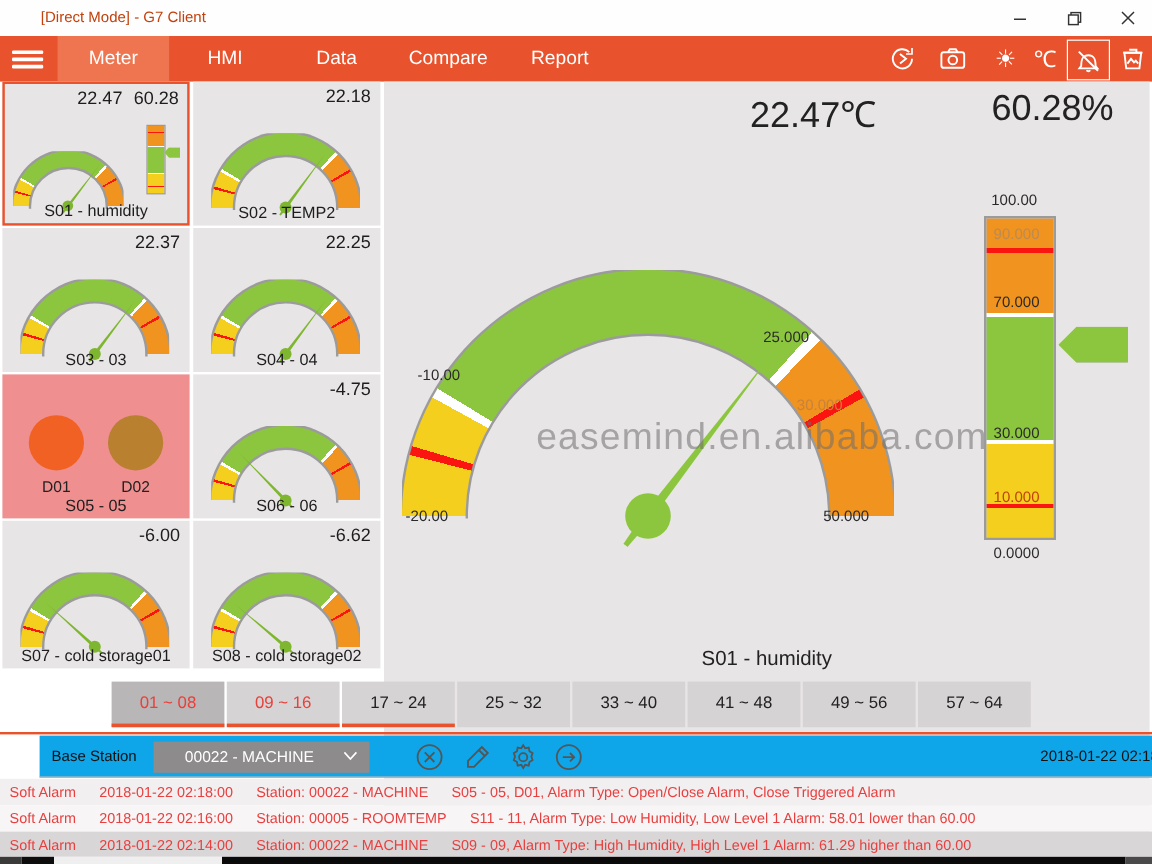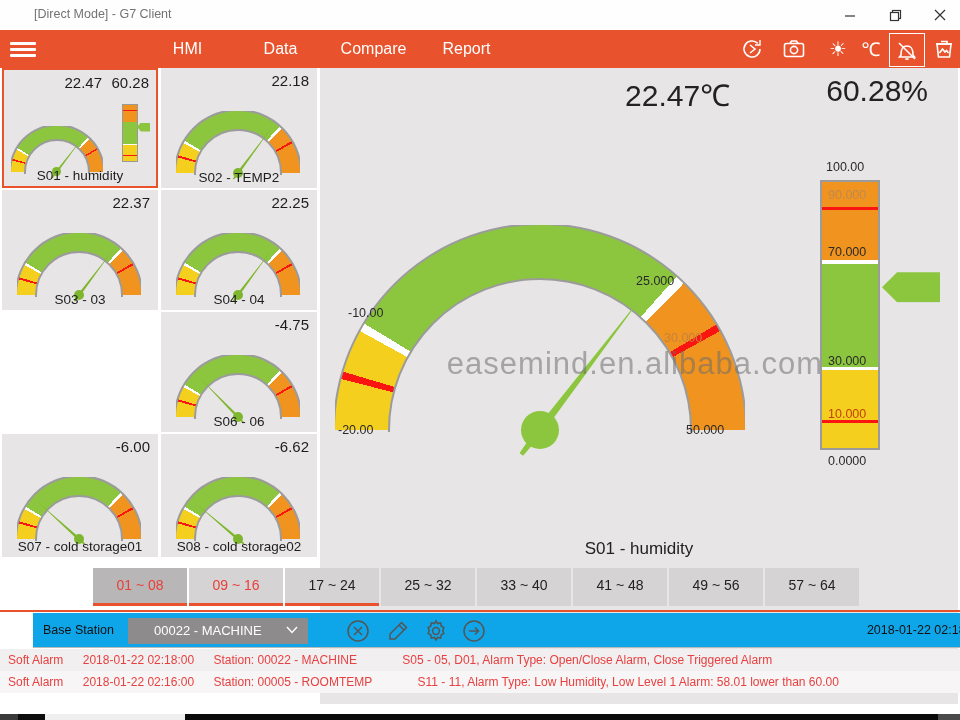--- a/index.html
+++ b/index.html
@@ -1,20 +1,20 @@
 <!DOCTYPE html>
 <html><head>
 <meta charset="utf-8">
 <style>
   html,body{margin:0;padding:0;background:#fff;}
   .screen{position:relative;width:960px;height:720px;background:#fff;overflow:hidden;
           font-family:"Liberation Sans",sans-serif;color:#222;}
   
   .titlebar{position:absolute;left:0;top:0;width:960px;height:30px;background:#fefefe;}
-  .titlebar .title{position:absolute;left:10px;top:7px;font-size:12.5px;color:#737373;padding-left:24px;}
+  .titlebar .title{position:absolute;left:10px;top:7px;font-size:12.5px;color:#c2410c;padding-left:24px;}
   .winbtn{position:absolute;top:0;width:40px;height:30px;display:flex;align-items:center;justify-content:center;}
   
   .navbar{position:absolute;left:0;top:30px;width:960px;height:38px;background:#e8522c;}
   .burger{position:absolute;left:6px;top:7px;width:34px;height:24px;padding-top:2px;cursor:pointer;}
   .burger div{width:26px;height:3px;background:#fff;margin:3px 0 0 4px;border-radius:1px;}
   .navitem{position:absolute;top:0;height:38px;width:93px;line-height:38px;text-align:center;
            color:#fff;font-size:16px;cursor:pointer;}
   .navitem.active{background:#ee7550;}
   .navicon{position:absolute;top:3px;width:34px;height:32px;display:flex;align-items:center;justify-content:center;
            color:#fff;cursor:pointer;}
@@ -81,21 +81,21 @@
   .bslabel{position:absolute;left:10px;top:10px;font-size:12.5px;color:#111;}
   .dropdown{position:absolute;left:95px;top:5px;width:180px;height:26px;background:#8e8b8c;color:#fff;
             font-size:13px;line-height:26px;padding-left:26px;box-sizing:border-box;cursor:pointer;}
   .dropdown svg{position:absolute;right:10px;top:8px;}
   .tbicon{position:absolute;top:5px;width:26px;height:26px;cursor:pointer;}
   .timestamp{position:absolute;right:10px;top:10px;font-size:12.5px;color:#111;}
   
   .alarmrow{position:absolute;left:0;width:960px;height:22px;line-height:22px;font-size:12px;color:#e84040;
             padding-left:8px;box-sizing:border-box;white-space:nowrap;cursor:pointer;}
   .alarmrow span{margin-right:16px;text-align:right;}
-  .alarmrow span:last-child{margin-right:0;margin-left:26px;}
+  .alarmrow span:last-child{margin-right:0;}
   .r1{top:649px;background:#f2eff0;}
   .r2{top:671px;background:#f7f5f5;}
   .r3{top:693px;background:#d9d6d7;height:21px;}
   .strip{position:absolute;top:714px;height:6px;}
 </style>
 </head>
 <body>
 
 <div class="screen">
 
@@ -118,20 +118,21 @@
         </svg>
     </span>
   </div>
 
   <div class="navbar">
     <div class="burger">
         <div></div>
         <div></div>
         <div></div>
       </div>
+    <div class="navitem active" style="left:48px">Meter</div>
     <div class="navitem" style="left:141px">HMI</div>
     <div class="navitem" style="left:234px">Data</div>
     <div class="navitem" style="left:420px">Report</div>
     <div class="navitem" style="left:327px">Compare</div>
 
     <div class="navicon" style="left:735px">
       <svg width="24" height="24" viewBox="0 0 24 24" fill="none" stroke="#fff" stroke-width="1.6">
         <path d="M20 12 a8 8 0 1 1 -2.3 -5.6"></path>
           <path d="M20 3 v5 h-5" stroke-width="1.4"></path>
           <path d="M10 8 l5 4 -5 4"></path>
@@ -207,20 +208,27 @@
     <div class="gwrap std">
       <div class="gring"></div>
         <div class="gseg" style="background: conic-gradient(from 270deg, rgb(244, 207, 29) 0deg, rgb(244, 207, 29) 14.4deg, rgb(251, 21, 16) 14.4deg, rgb(251, 21, 16) 16.5deg, rgb(244, 207, 29) 16.5deg, rgb(244, 207, 29) 28.8deg, rgb(255, 255, 255) 28.8deg, rgb(255, 255, 255) 31.2deg, rgb(140, 198, 62) 31.2deg, rgb(140, 198, 62) 131.7deg, rgb(255, 255, 255) 131.7deg, rgb(255, 255, 255) 134.4deg, rgb(240, 147, 31) 134.4deg, rgb(240, 147, 31) 149.1deg, rgb(251, 21, 16) 149.1deg, rgb(251, 21, 16) 151.2deg, rgb(240, 147, 31) 151.2deg, rgb(240, 147, 31) 180deg, transparent 180deg, transparent 360deg);"></div>
         <div class="ghole"></div>
     </div>
     <div class="needle sm" style="transform: rotate(36.75deg);"></div>
     <div class="hub sm"></div>
     <div class="tlabel">S04 - 04</div>
   </div>
 
+  <div class="tile pink" style="left:2px;top:312px">
+    <div class="dcirc" style="left: 22px; top: 34px; background-color: rgb(242, 97, 36);"></div>
+    <div class="dcirc" style="left: 88px; top: 34px; background-color: rgb(185, 128, 47);"></div>
+    <div class="dlabel" style="left:22px">D01</div>
+    <div class="dlabel" style="left:88px">D02</div>
+    <div class="tlabel">S05 - 05</div>
+  </div>
 
   <div class="tile" style="left:161px;top:312px">
     <span class="tval" style="right:8px">-4.75</span>
     <div class="gwrap std">
       <div class="gring"></div>
         <div class="gseg" style="background: conic-gradient(from 270deg, rgb(244, 207, 29) 0deg, rgb(244, 207, 29) 14.4deg, rgb(251, 21, 16) 14.4deg, rgb(251, 21, 16) 16.5deg, rgb(244, 207, 29) 16.5deg, rgb(244, 207, 29) 28.8deg, rgb(255, 255, 255) 28.8deg, rgb(255, 255, 255) 31.2deg, rgb(140, 198, 62) 31.2deg, rgb(140, 198, 62) 131.7deg, rgb(255, 255, 255) 131.7deg, rgb(255, 255, 255) 134.4deg, rgb(240, 147, 31) 134.4deg, rgb(240, 147, 31) 149.1deg, rgb(251, 21, 16) 149.1deg, rgb(251, 21, 16) 151.2deg, rgb(240, 147, 31) 151.2deg, rgb(240, 147, 31) 180deg, transparent 180deg, transparent 360deg);"></div>
         <div class="ghole"></div>
     </div>
     <div class="needle sm" style="transform: rotate(-44.25deg);"></div>
     <div class="hub sm"></div>
@@ -333,19 +341,25 @@
     <span>2018-01-22 02:18:00</span>
     <span>Station: 00022 - MACHINE</span>
     <span>S05 - 05, D01, Alarm Type: Open/Close Alarm, Close Triggered Alarm</span>
   </div>
   <div class="alarmrow r2">
     <span>Soft Alarm</span>
     <span>2018-01-22 02:16:00</span>
     <span>Station: 00005 - ROOMTEMP</span>
     <span>S11 - 11, Alarm Type: Low Humidity, Low Level 1 Alarm: 58.01 lower than 60.00</span>
   </div>
+  <div class="alarmrow r3">
+    <span>Soft Alarm</span>
+    <span>2018-01-22 02:14:00</span>
+    <span>Station: 00022 - MACHINE</span>
+    <span>S09 - 09, Alarm Type: High Humidity, High Level 1 Alarm: 61.29 higher than 60.00</span>
+  </div>
 
   <div class="strip" style="left:0;width:18px;background:#3a3a3a"></div>
   <div class="strip" style="left:18px;width:27px;background:#0d0d0d"></div>
   <div class="strip" style="left:45px;width:140px;background:#efefef"></div>
   <div class="strip" style="left:185px;width:753px;background:#0a0a0a"></div>
   <div class="strip" style="left:938px;width:22px;background:#4a4a4a"></div>
 </div>
 
 </body></html>

